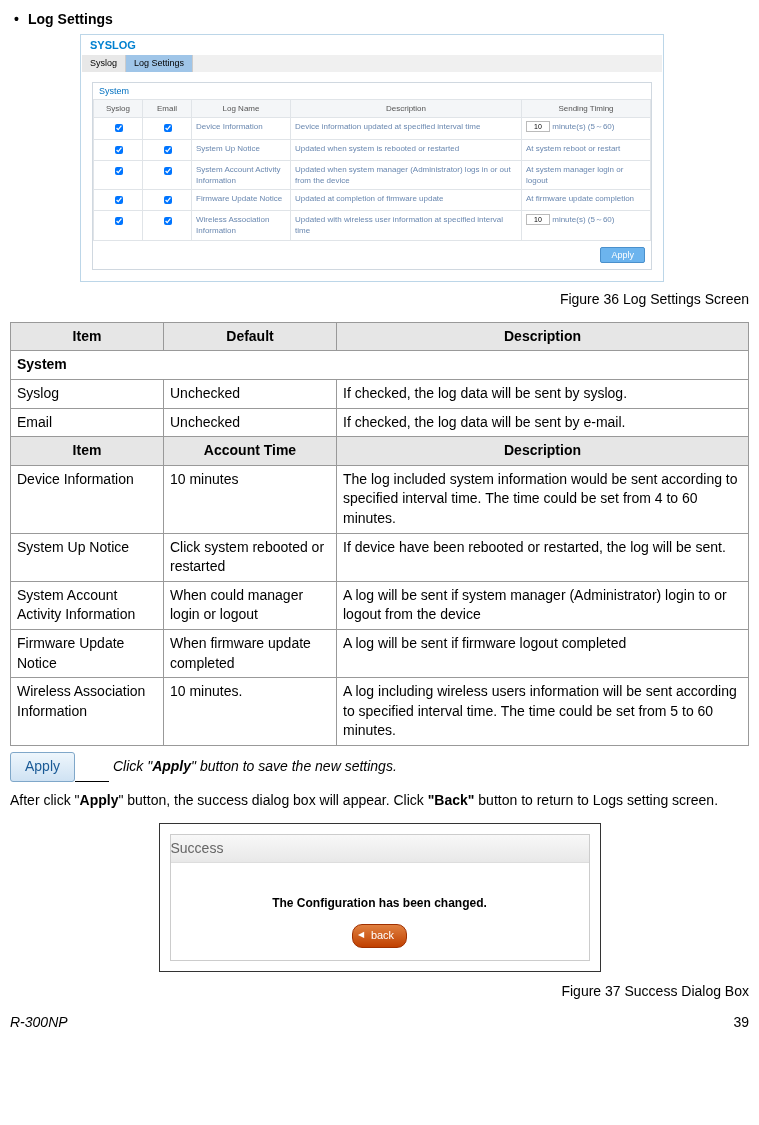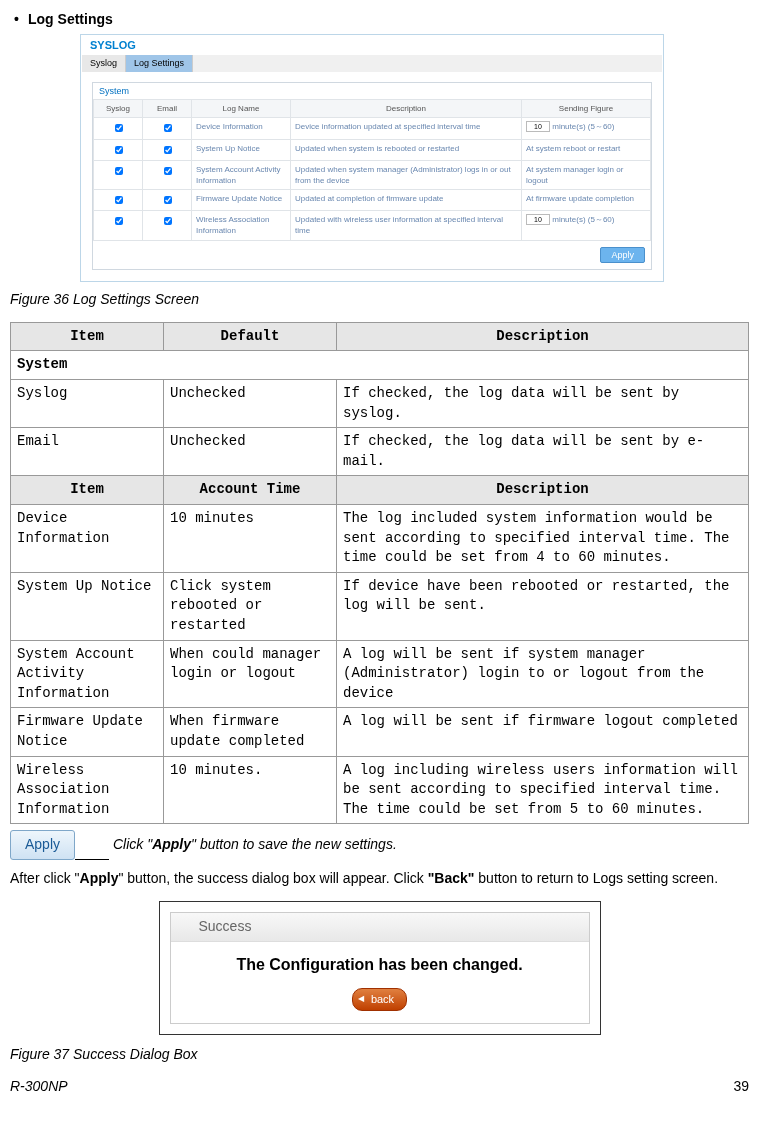--- a/index.html
+++ b/index.html
@@ -93,36 +93,34 @@
     margin: 6px;
     background: #6cb4ee;
     color: #fff;
     font-size: 9px;
     padding: 1px 10px;
     border-radius: 2px;
     border: 1px solid #4a90cc;
   }
   .clear { clear: both; }
   .fig-caption {
-    text-align: left;
-    font-style: italic;
+    text-align: right;
     margin: 8px 0 12px 0;
   }
   .doc-table {
     border-collapse: collapse;
     width: 100%;
     margin-top: 6px;
   }
   .doc-table td, .doc-table th {
     border: 1px solid #999;
     padding: 4px 6px;
     text-align: left;
     vertical-align: top;
     font-size: 14px;
-    font-family: Liberation Mono, monospace;
   }
   .doc-table th {
     background: #e6e6e6;
     font-weight: bold;
     text-align: center;
   }
   .doc-table .section-row td {
     font-weight: bold;
     background: #fff;
   }
@@ -157,29 +155,29 @@
     text-align: center;
   }
   .success-inner {
     border: 1px solid #ccc;
     margin: 10px;
     padding-bottom: 12px;
   }
   .success-title-bar {
     background: linear-gradient(#f8f8f8,#e8e8e8);
     text-align: left;
-    padding: 4px 28px;
+    padding: 4px 0;
     color: #666;
     font-size: 14px;
     border-bottom: 1px solid #ddd;
   }
   .success-msg {
-    font-size: 16px;
-    font-weight: bold;
-    margin: 12px 0 12px 0;
+    font-size: 12px;
+    font-weight: bold;
+    margin: 32px 0 12px 0;
   }
   .back-btn {
     display: inline-block;
     background: linear-gradient(#e08040,#c04000);
     color: #fff;
     font-size: 11px;
     padding: 3px 12px 3px 18px;
     border-radius: 10px;
     position: relative;
     border: 1px solid #a03000;
@@ -212,21 +210,21 @@
   </div>
   <div class="syslog-inner">
     <div class="syslog-section-title">System</div>
     <table class="syslog-table">
       <tbody>
           <tr>
         <th style="width:40px">Syslog</th>
         <th style="width:40px">Email</th>
         <th style="width:90px">Log Name</th>
         <th>Description</th>
-        <th style="width:120px">Sending Figure</th>
+        <th style="width:120px">Sending Timing</th>
       </tr>
       <tr>
         <td style="text-align:center"><input type="checkbox" checked="" style=""></td>
         <td style="text-align:center"><input type="checkbox" checked="" style=""></td>
         <td>Device Information</td>
         <td>Device information updated at specified interval time</td>
         <td><input class="mini-input" value="10" style=""><span> minute(s)  (5～60)</span></td>
       </tr>
       <tr>
         <td style="text-align:center"><input type="checkbox" checked="" style=""></td>

